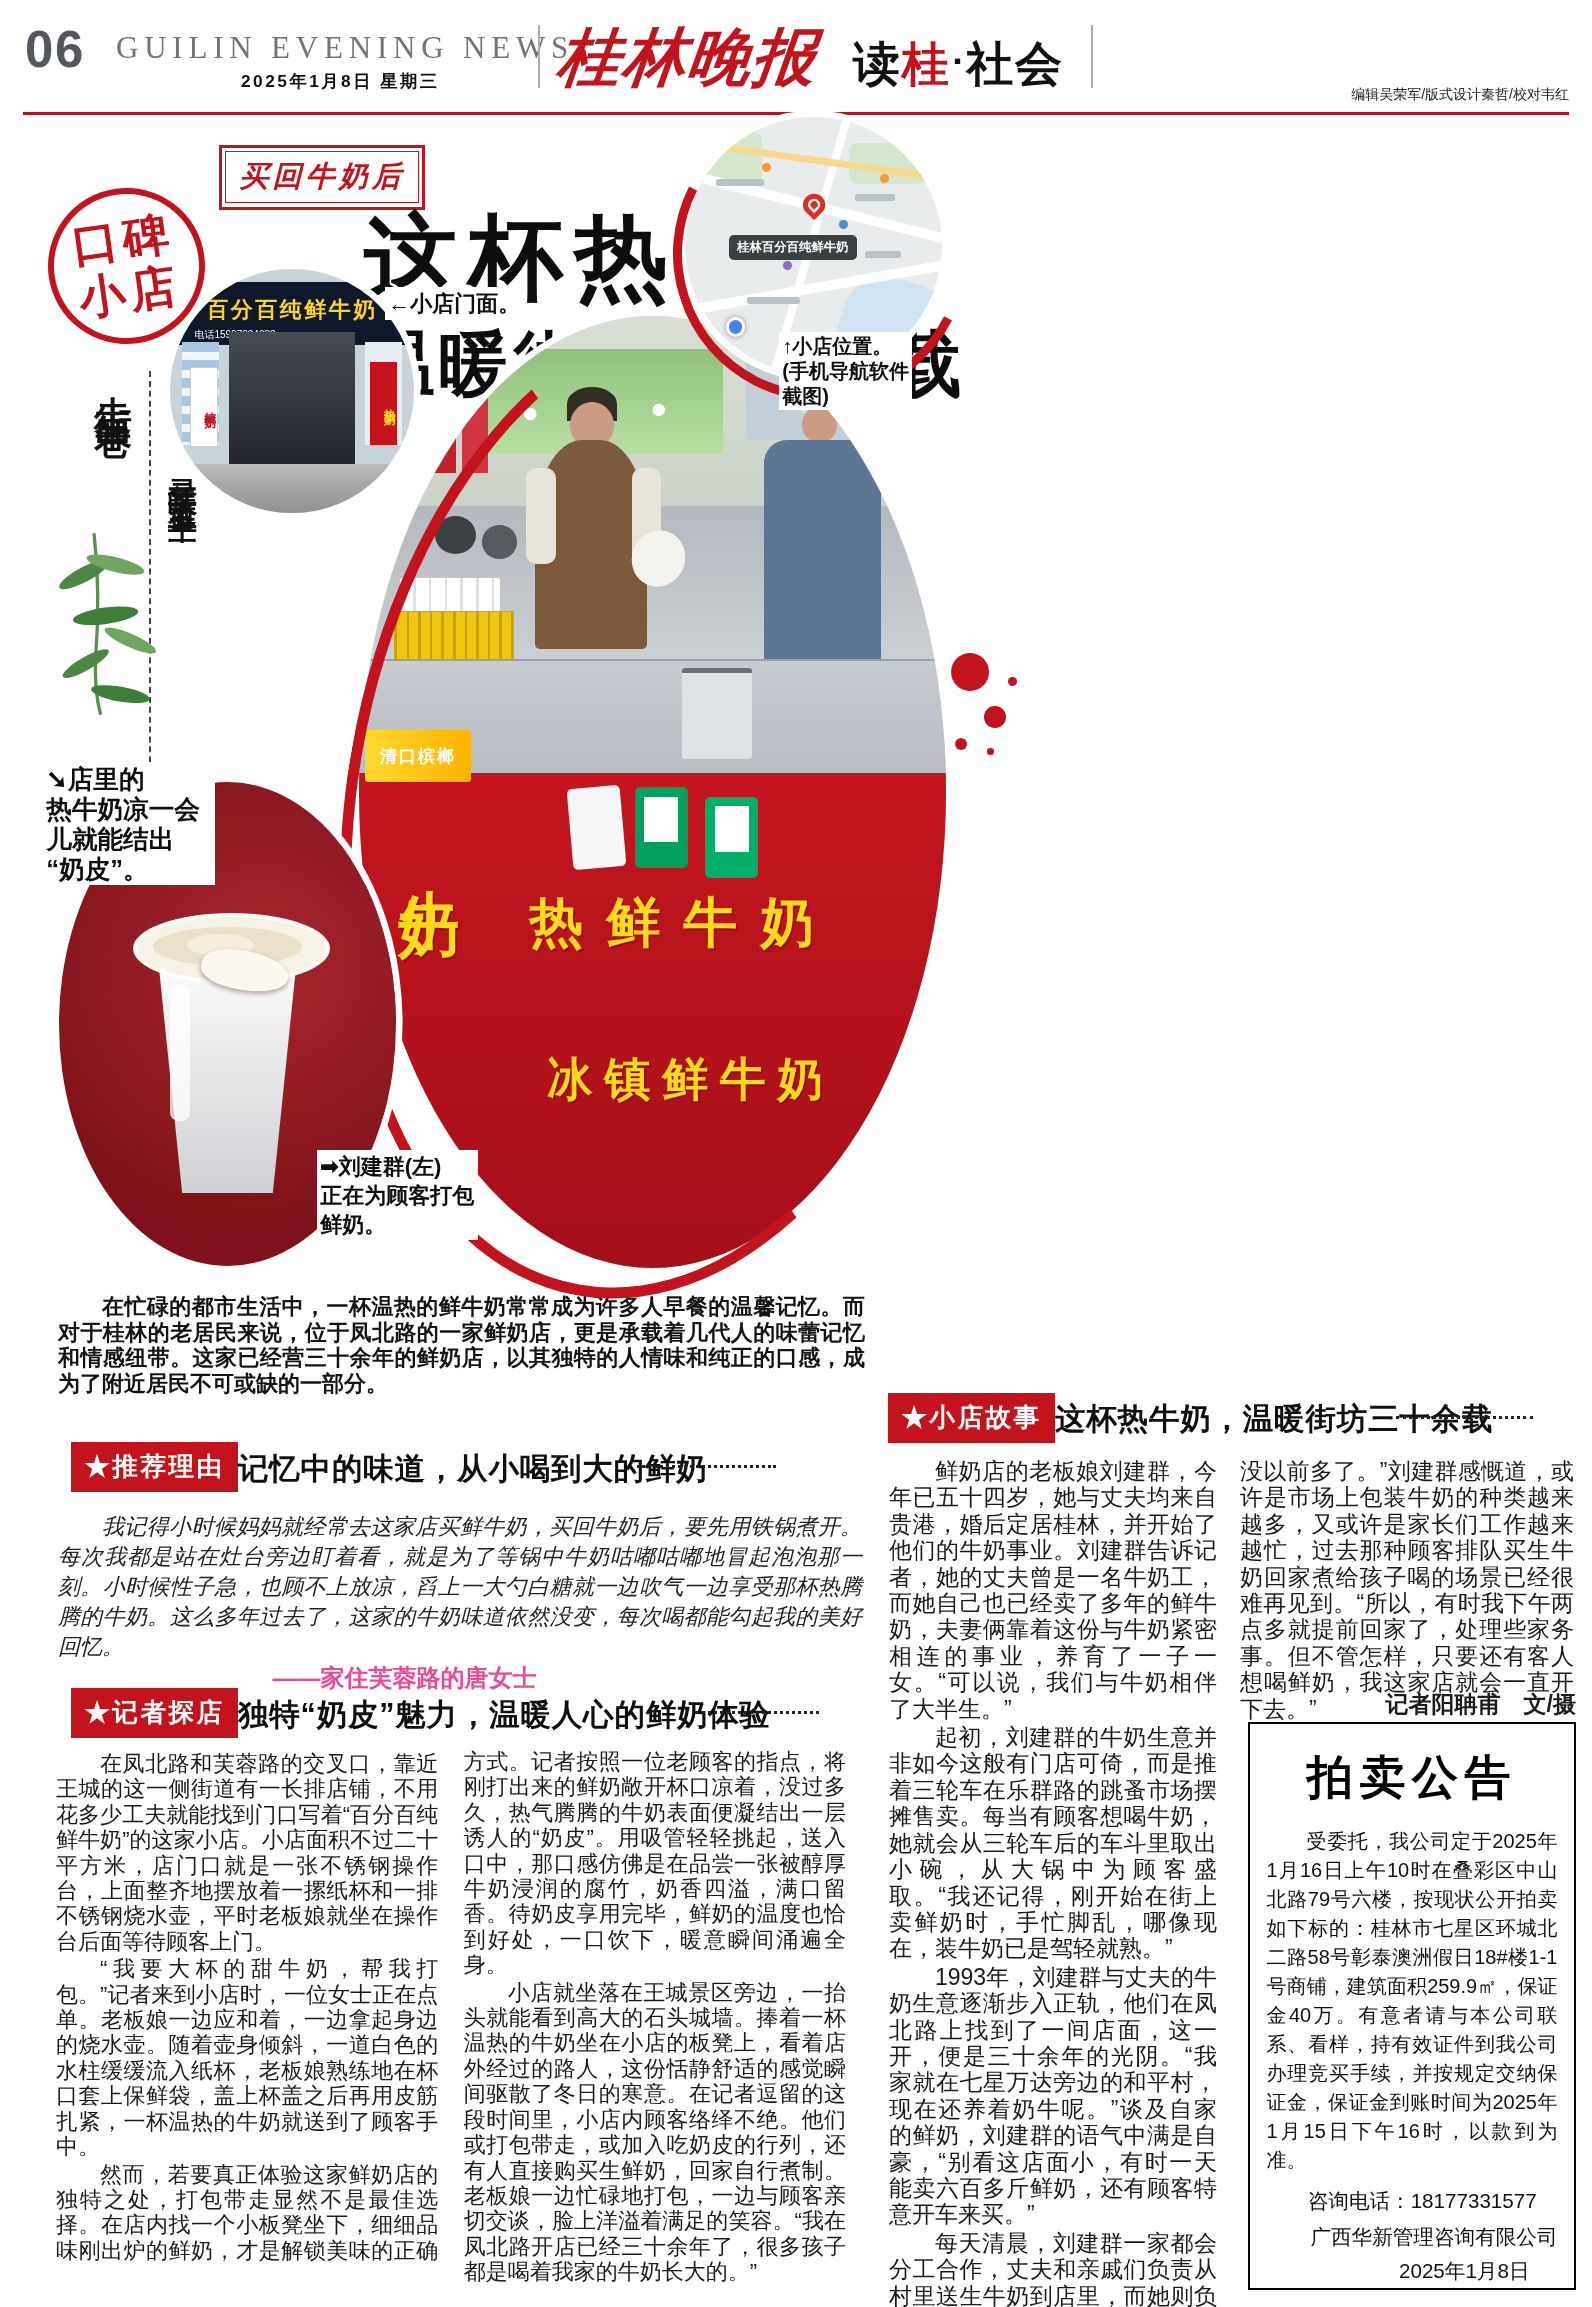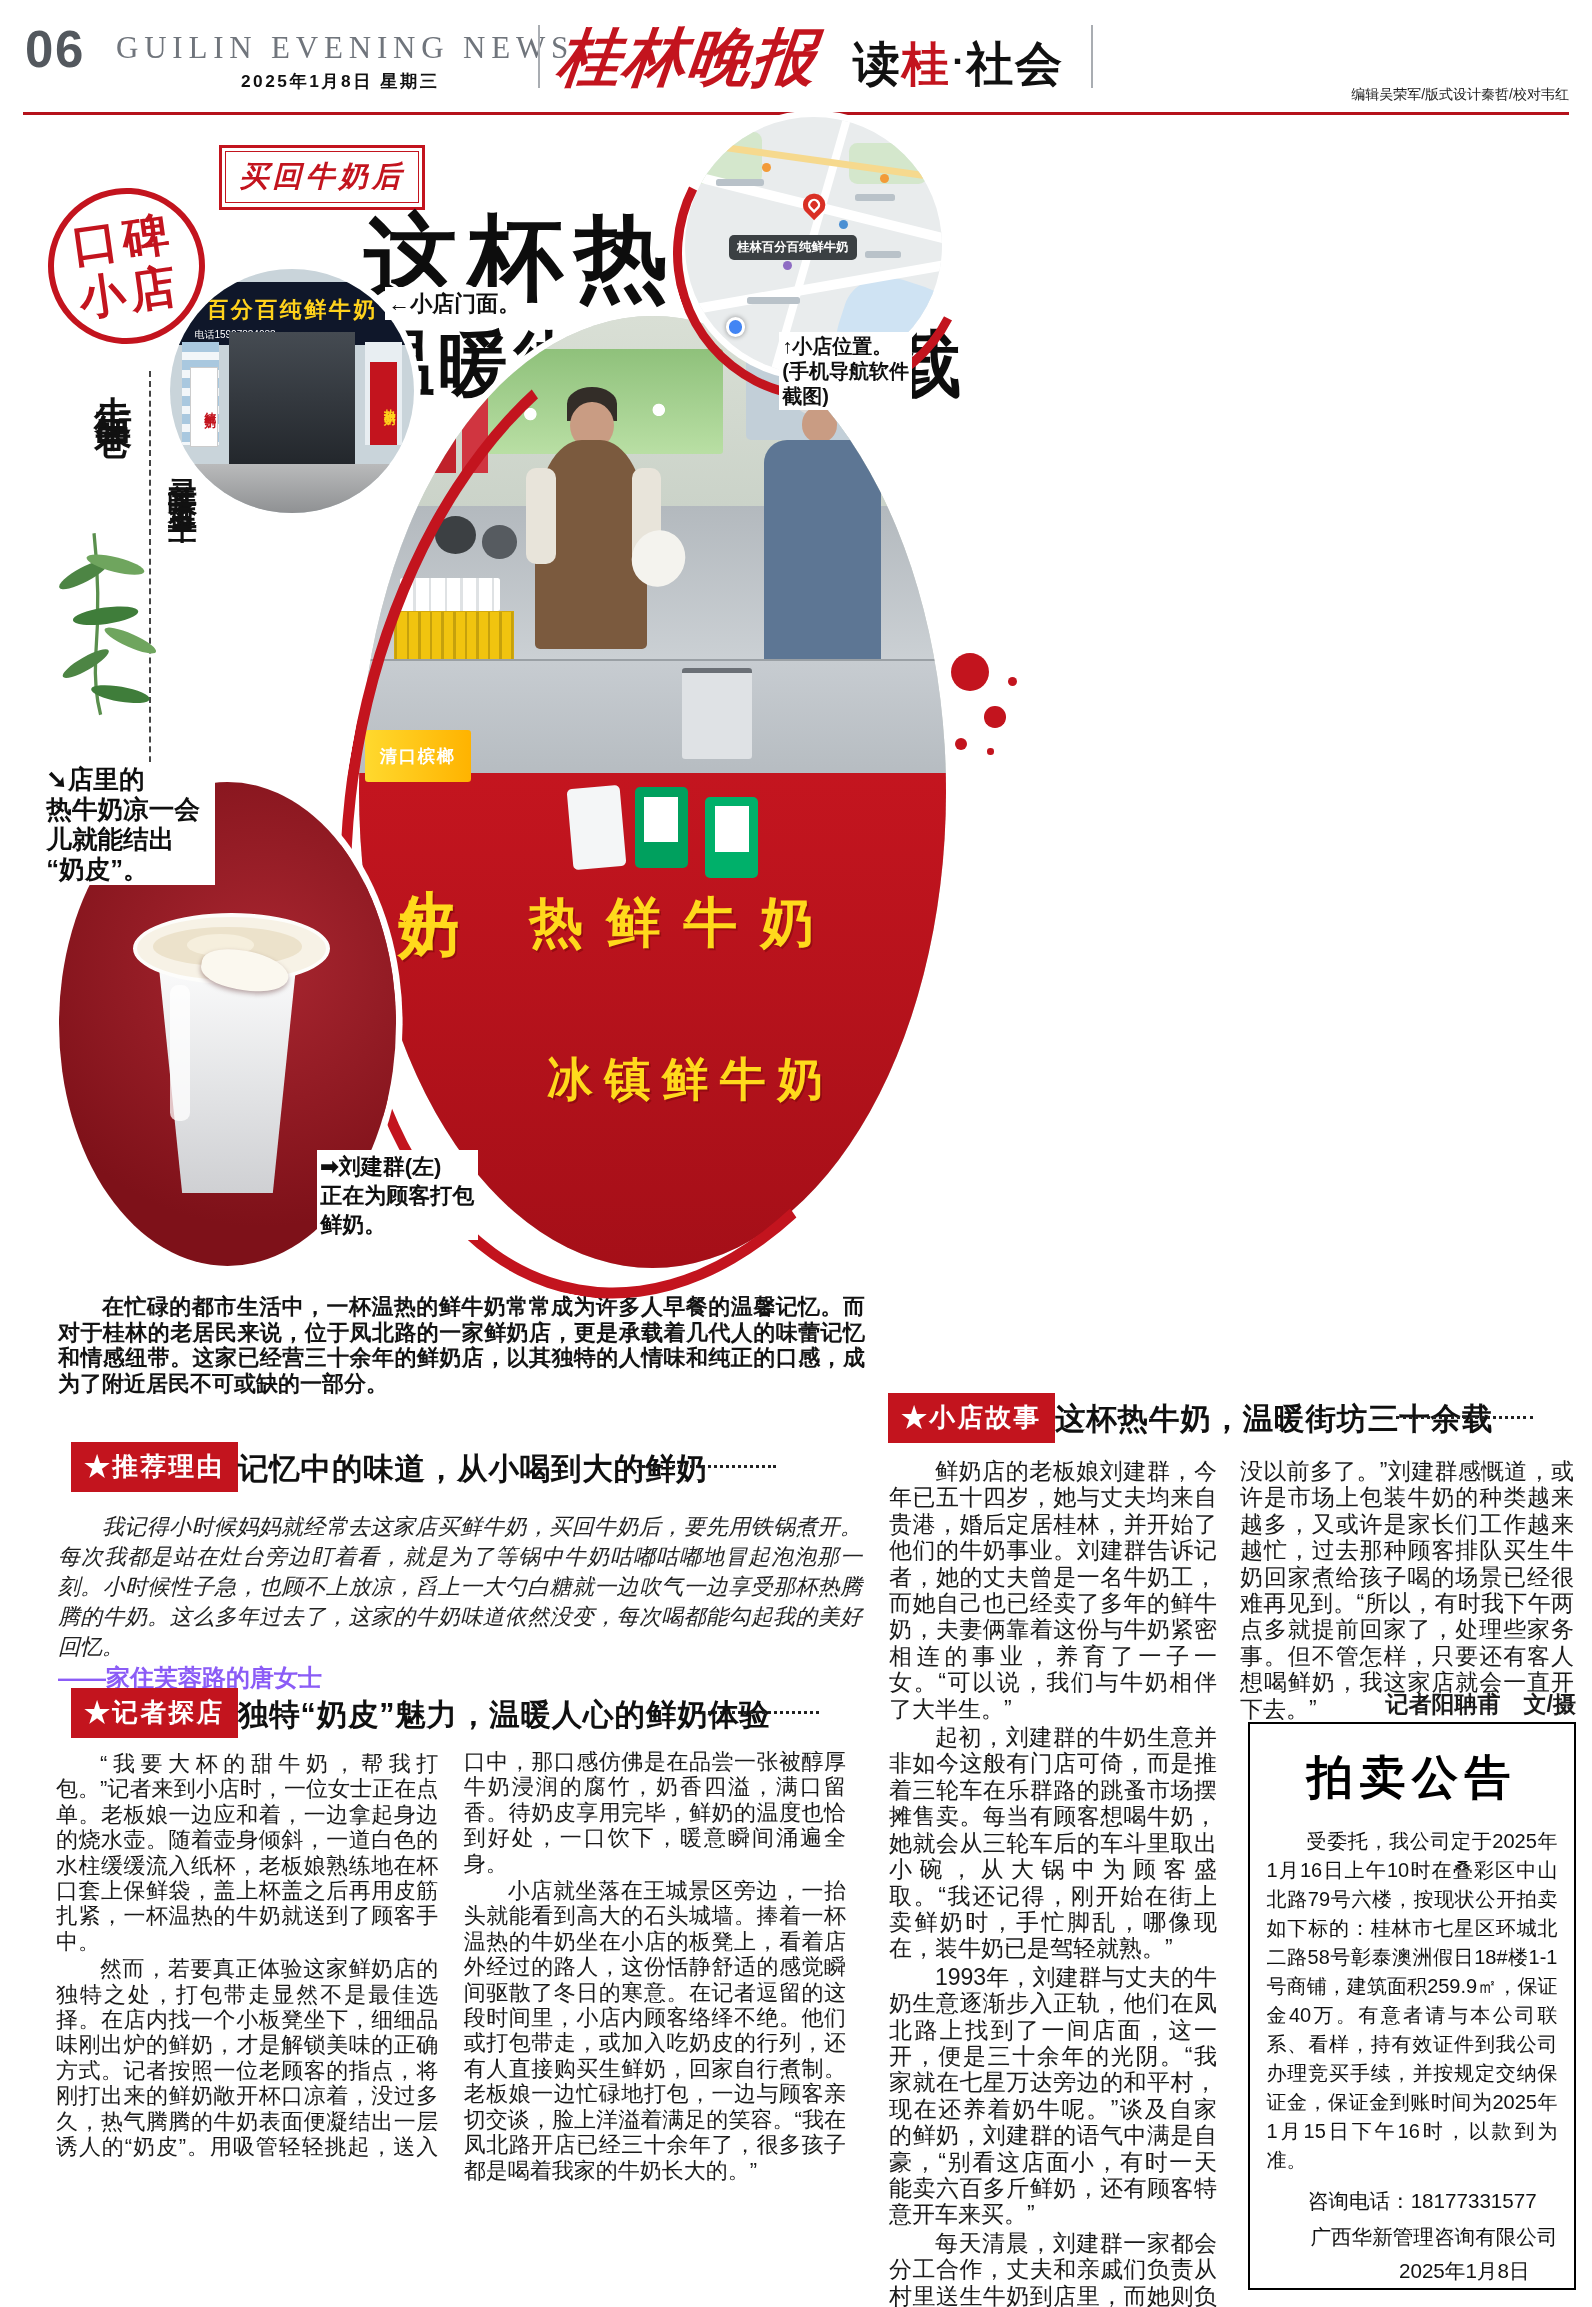--- a/index.html
+++ b/index.html
@@ -42,21 +42,21 @@
   .cap{position:absolute;font-weight:800;color:#0f0f0f;background:#fff;padding:1.7px 3.3px;z-index:6;line-height:30px}
   
   .intro{left:58px;top:1294px;width:807px;font-size:22px;line-height:25.6px;font-weight:700;
          text-align:justify;text-indent:2em;color:#141414}
   .sec-tag{position:absolute;background:#c3141e;color:#fff;font-weight:800;font-size:25.6px;
            padding:6.6px 13.2px 8.3px;letter-spacing:2.5px;z-index:5}
   .sec-title{position:absolute;font-size:30.5px;font-weight:900;color:#101010;letter-spacing:0.8px;z-index:5}
   .dotlead{position:absolute;border-bottom:3.3px dotted #222;z-index:5}
   .rec-body{left:58px;top:1512px;width:804px;font-size:22px;line-height:30px;font-style:italic;
             font-family:"Liberation Serif",serif;text-align:justify;text-indent:2em;color:#222}
-  .rec-byline{left:58px;top:1662px;width:693px;text-align:left;font-size:24px;font-weight:800;color:#8b5cf6}
+  .rec-byline{left:58px;top:1662px;width:693px;text-align:center;font-size:24px;font-weight:800;color:#ec4899}
   .visit-cols{left:54px;top:1749px;width:794px;height:556px;column-count:2;column-gap:21.5px;
               font-size:22px;line-height:25.4px;text-align:justify;overflow:hidden;color:#1a1a1a}
   .visit-cols p,.story-col p{margin:2px;text-indent:2em}
   .story-col{position:absolute;top:1456px;font-size:23px;line-height:26.4px;text-align:justify;
              overflow:hidden;color:#1a1a1a}
   .noind{text-indent:0 !important}
   .story-byline{text-align:right;font-weight:800;padding-right:23px;margin-top:11.6px}
   
   .auction{left:1248px;top:1722px;width:328px;height:568px;border:2.5px solid #000;background:#fff;z-index:5;box-sizing:border-box}
   .auc-title{text-align:center;font-size:46px;font-weight:900;letter-spacing:6.6px;margin-top:23px;color:#000}
@@ -228,20 +228,21 @@
 <div class="sec-tag" style="left:71px;top:1442px">★推荐理由</div>
 <div class="sec-title" style="left:238px;top:1449px">记忆中的味道，从小喝到大的鲜奶</div>
 <div class="dotlead" style="left:637px;top:1465px;width:139px"></div>
 <div class="abs rec-body">我记得小时候妈妈就经常去这家店买鲜牛奶，买回牛奶后，要先用铁锅煮开。每次我都是站在灶台旁边盯着看，就是为了等锅中牛奶咕嘟咕嘟地冒起泡泡那一刻。小时候性子急，也顾不上放凉，舀上一大勺白糖就一边吹气一边享受那杯热腾腾的牛奶。这么多年过去了，这家的牛奶味道依然没变，每次喝都能勾起我的美好回忆。</div>
 <div class="abs rec-byline">——家住芙蓉路的唐女士</div>
 
 <div class="sec-tag" style="left:71px;top:1688px">★记者探店</div>
 <div class="sec-title" style="left:238px;top:1695px">独特“奶皮”魅力，温暖人心的鲜奶体验</div>
 <div class="dotlead" style="left:695px;top:1711px;width:124px"></div>
 <div class="abs visit-cols">
+  <p>在凤北路和芙蓉路的交叉口，靠近王城的这一侧街道有一长排店铺，不用花多少工夫就能找到门口写着“百分百纯鲜牛奶”的这家小店。小店面积不过二十平方米，店门口就是一张不锈钢操作台，上面整齐地摆放着一摞纸杯和一排不锈钢烧水壶，平时老板娘就坐在操作台后面等待顾客上门。</p>
   <p>“我要大杯的甜牛奶，帮我打包。”记者来到小店时，一位女士正在点单。老板娘一边应和着，一边拿起身边的烧水壶。随着壶身倾斜，一道白色的水柱缓缓流入纸杯，老板娘熟练地在杯口套上保鲜袋，盖上杯盖之后再用皮筋扎紧，一杯温热的牛奶就送到了顾客手中。</p>
   <p>然而，若要真正体验这家鲜奶店的独特之处，打包带走显然不是最佳选择。在店内找一个小板凳坐下，细细品味刚出炉的鲜奶，才是解锁美味的正确方式。记者按照一位老顾客的指点，将刚打出来的鲜奶敞开杯口凉着，没过多久，热气腾腾的牛奶表面便凝结出一层诱人的“奶皮”。用吸管轻轻挑起，送入口中，那口感仿佛是在品尝一张被醇厚牛奶浸润的腐竹，奶香四溢，满口留香。待奶皮享用完毕，鲜奶的温度也恰到好处，一口饮下，暖意瞬间涌遍全身。</p>
   <p>小店就坐落在王城景区旁边，一抬头就能看到高大的石头城墙。捧着一杯温热的牛奶坐在小店的板凳上，看着店外经过的路人，这份恬静舒适的感觉瞬间驱散了冬日的寒意。在记者逗留的这段时间里，小店内顾客络绎不绝。他们或打包带走，或加入吃奶皮的行列，还有人直接购买生鲜奶，回家自行煮制。老板娘一边忙碌地打包，一边与顾客亲切交谈，脸上洋溢着满足的笑容。“我在凤北路开店已经三十余年了，很多孩子都是喝着我家的牛奶长大的。”</p>
 </div>
 
 <div class="sec-tag" style="left:888px;top:1393px">★小店故事</div>
 <div class="sec-title" style="left:1055px;top:1399px">这杯热牛奶，温暖街坊三十余载</div>
 <div class="dotlead" style="left:1396px;top:1416px;width:137px"></div>
 <div class="story-col" style="left:887px;width:332px;height:852px">
   <p>鲜奶店的老板娘刘建群，今年已五十四岁，她与丈夫均来自贵港，婚后定居桂林，并开始了他们的牛奶事业。刘建群告诉记者，她的丈夫曾是一名牛奶工，而她自己也已经卖了多年的鲜牛奶，夫妻俩靠着这份与牛奶紧密相连的事业，养育了一子一女。“可以说，我们与牛奶相伴了大半生。”</p>

